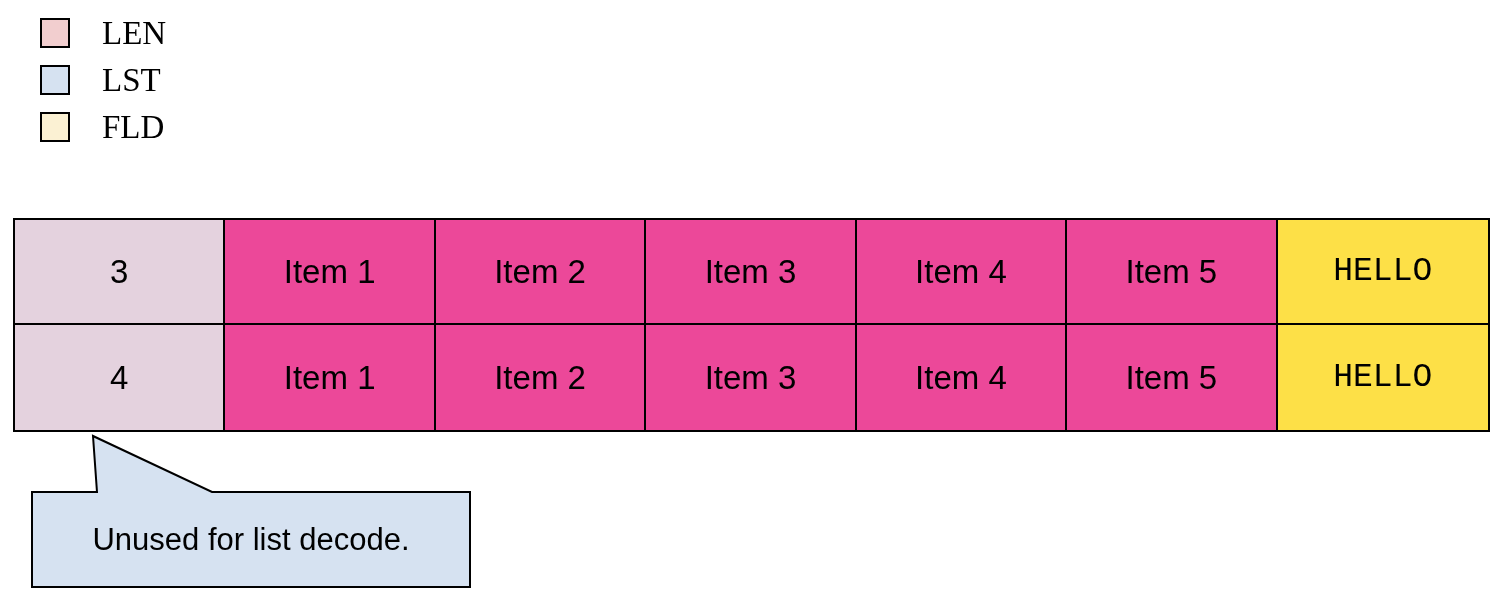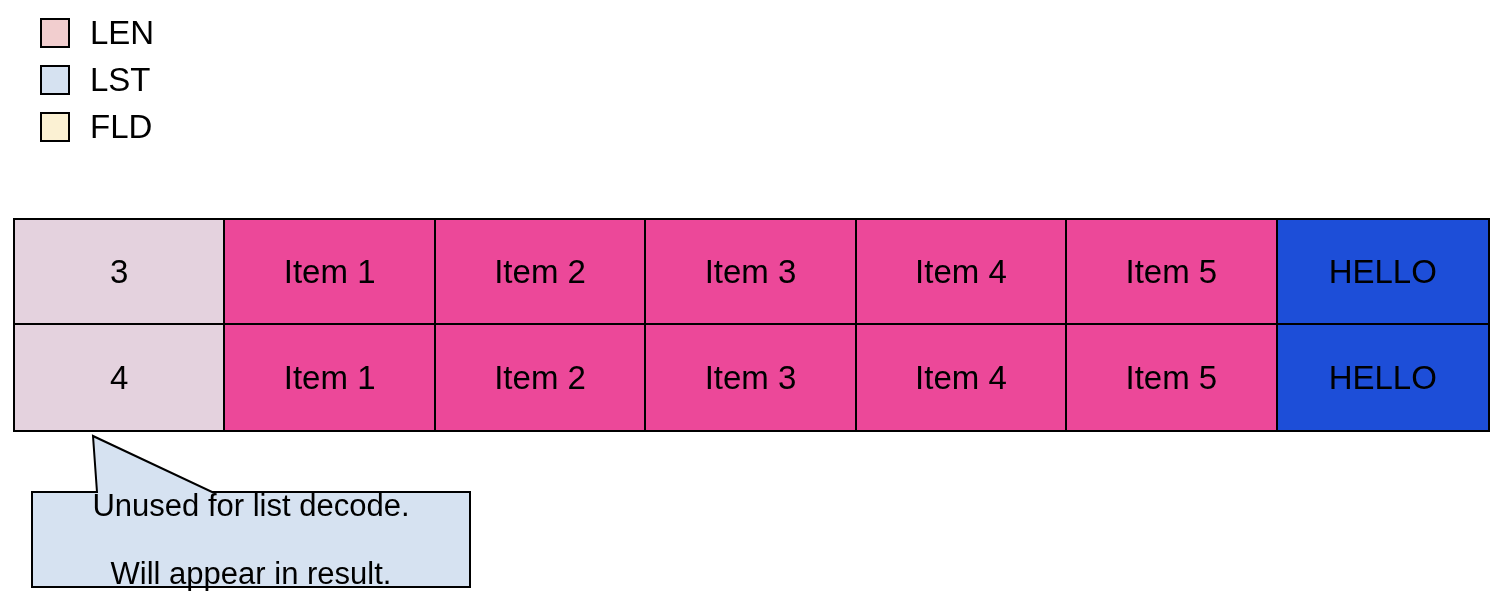--- a/index.html
+++ b/index.html
@@ -21,22 +21,23 @@
     position: absolute;
     left: 40px;
     top: 18px;
     display: flex;
     flex-direction: column;
     gap: 17px;
   }
   .legend-item {
     display: flex;
     align-items: center;
-    gap: 20px;
+    gap: 32px;
     height: 30px;
+    font-family: Liberation Serif, serif;
   }
   .swatch {
     width: 30px;
     height: 30px;
     box-sizing: border-box;
     border: 2px solid #000000;
     flex: 0 0 auto;
   }
   .swatch-len { background: #f2cecf; }
   .swatch-lst { background: #d6e2f1; }
@@ -70,21 +71,21 @@
     border-right: 2px solid #000000;
     border-bottom: 2px solid #000000;
     box-sizing: border-box;
     white-space: nowrap;
     overflow: hidden;
   }
   .cell:nth-child(7n) { border-right: none; }
   .cell:nth-child(n+8) { border-bottom: none; }
   .cell-len { background: #e4d2de; }
   .cell-lst { background: #ec4899; }
-  .cell-fld { background: #1d4ed8; }
+  .cell-fld { background: #fde047; font-family: Liberation Mono, monospace; }
 
   
   .callout-svg {
     position: absolute;
     left: 0;
     top: 0;
     width: 1512px;
     height: 606px;
     pointer-events: none;
   }
@@ -141,16 +142,15 @@
     <div class="cell cell-lst">Item 4</div>
     <div class="cell cell-lst">Item 5</div>
     <div class="cell cell-fld">HELLO</div>
   </div>
 
   <svg class="callout-svg" viewBox="0 0 1512 606" xmlns="http://www.w3.org/2000/svg" aria-hidden="true">
     <path d="M32,492 L97,492 L93,436 L212,492 L470,492 L470,587 L32,587 Z" fill="#d6e2f1" stroke="#000000" stroke-width="2" stroke-linejoin="miter"></path>
   </svg>
   <div class="callout-text">
     <span>Unused for list decode.</span>
-    <span>Will appear in result.</span>
   </div>
 
 </div>
 
 </body></html>

